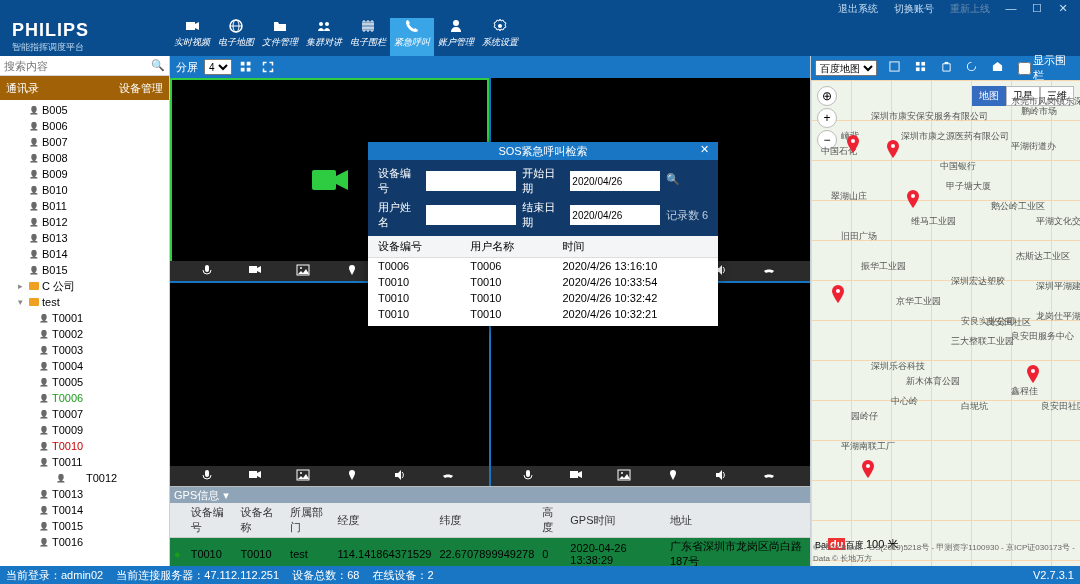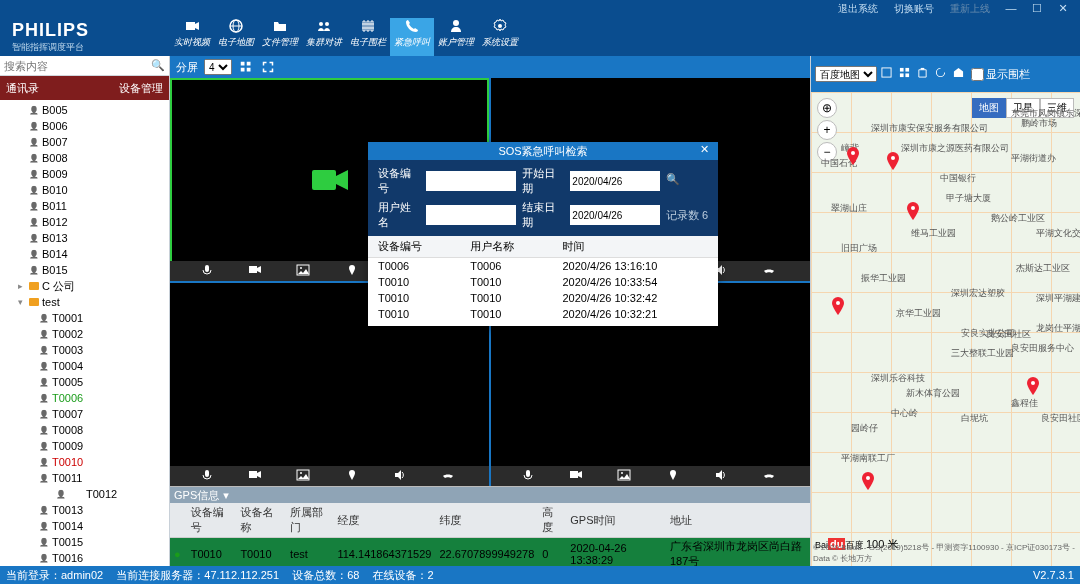--- a/index.html
+++ b/index.html
@@ -22,21 +22,21 @@
 .navitem span { font-size:9px; }
 
 
 .main { position:absolute; top:56px; left:0; right:0; bottom:18px; display:flex; background:#eaeef2; }
 
 
 .sidebar { width:170px; background:#fff; border-right:1px solid #c8d0d8; display:flex; flex-direction:column; }
 .searchbox { height:20px; border-bottom:1px solid #d0d6dc; display:flex; align-items:center; padding:0 4px; }
 .searchbox input { flex:1; border:none; outline:none; font-size:11px; height:18px; }
 .searchbox .mag { width:14px; color:#666; }
-.contacts-hd { height:24px; background:#7f1d1d; color:#fff; display:flex; justify-content:space-between; align-items:center; padding:0 6px; font-size:11px; }
+.contacts-hd { height:24px; background:#a16207; color:#fff; display:flex; justify-content:space-between; align-items:center; padding:0 6px; font-size:11px; }
 .tree { flex:1; overflow:auto; padding:2px 0 2px 8px; }
 .tree-node { display:flex; align-items:center; height:16px; gap:3px; padding-left:10px; }
 .tree-node .ico { width:10px; height:10px; display:inline-flex; align-items:center; justify-content:center; }
 .tree-node .ico.user::before { content:"👤"; font-size:8px; filter:grayscale(100%); }
 .tree-node.green { color:#1a9c1a; }
 .tree-node.red { color:#c00; }
 .tree-node.folder .ico::before { content:""; display:block; width:10px; height:8px; background:#f0a020; border-radius:1px; }
 .tree-node .tog { width:8px; color:#888; font-size:9px; }
 
 
@@ -58,21 +58,21 @@
 .gps-panel { height:80px; background:#15803d; border-top:1px solid #bbb; }
 .gps-hd { height:16px; background:#8fa4b6; color:#fff; font-size:10px; display:flex; align-items:center; padding:0 4px; gap:4px; }
 .gps-table { width:100%; border-collapse:collapse; font-size:10px; }
 .gps-table th { background:#e6e9ec; text-align:left; padding:2px 4px; border-bottom:1px solid #ccc; font-weight:normal; color:#333; }
 .gps-table td { padding:1px 4px; }
 .gps-table tr.sel { background:#3a8ed8; color:#fff; }
 .dot-g::before { content:"●"; color:#1a9c1a; margin-right:2px; }
 
 
 .mappane { width:270px; background:#fff; border-left:1px solid #c8d0d8; display:flex; flex-direction:column; }
-.maptool { height:36px; background:#1976c4; display:flex; align-items:center; padding:0 4px; gap:4px; color:#fff; }
+.maptool { height:24px; background:#1976c4; display:flex; align-items:center; padding:0 4px; gap:12px; color:#fff; }
 .maptool select { font-size:10px; height:16px; }
 .maptool .mtico { width:14px; height:14px; cursor:pointer; }
 .maptool .mtico svg { fill:#fff; width:11px; height:11px; }
 .maptool label { font-size:10px; display:flex; align-items:center; gap:2px; }
 .map { flex:1; background:#eef4ea; position:relative; background-image:
   linear-gradient(#f5d6b0 1px,transparent 1px),
   linear-gradient(90deg,#f5d6b0 1px,transparent 1px);
   background-size:40px 40px; }
 .map .typebtns { position:absolute; top:6px; right:6px; display:flex; }
 .map .typebtn { padding:2px 6px; font-size:10px; background:#fff; border:1px solid #bbb; cursor:pointer; }
@@ -287,25 +287,20 @@
         </div>
         <div class="tree-node  green" style="padding-left: 20px;">
           <span class="tog"></span>
           <span class="ico user"></span>
           <span>T0006</span>
         </div>
         <div class="tree-node  " style="padding-left: 20px;">
           <span class="tog"></span>
           <span class="ico user"></span>
           <span>T0007</span>
-        </div>
-        <div class="tree-node  " style="padding-left: 20px;">
-          <span class="tog"></span>
-          <span class="ico user"></span>
-          <span>T0008</span>
         </div>
         <div class="tree-node  " style="padding-left: 20px;">
           <span class="tog"></span>
           <span class="ico user"></span>
           <span>T0009</span>
         </div>
         <div class="tree-node  red" style="padding-left: 20px;">
           <span class="tog"></span>
           <span class="ico user"></span>
           <span>T0010</span>

